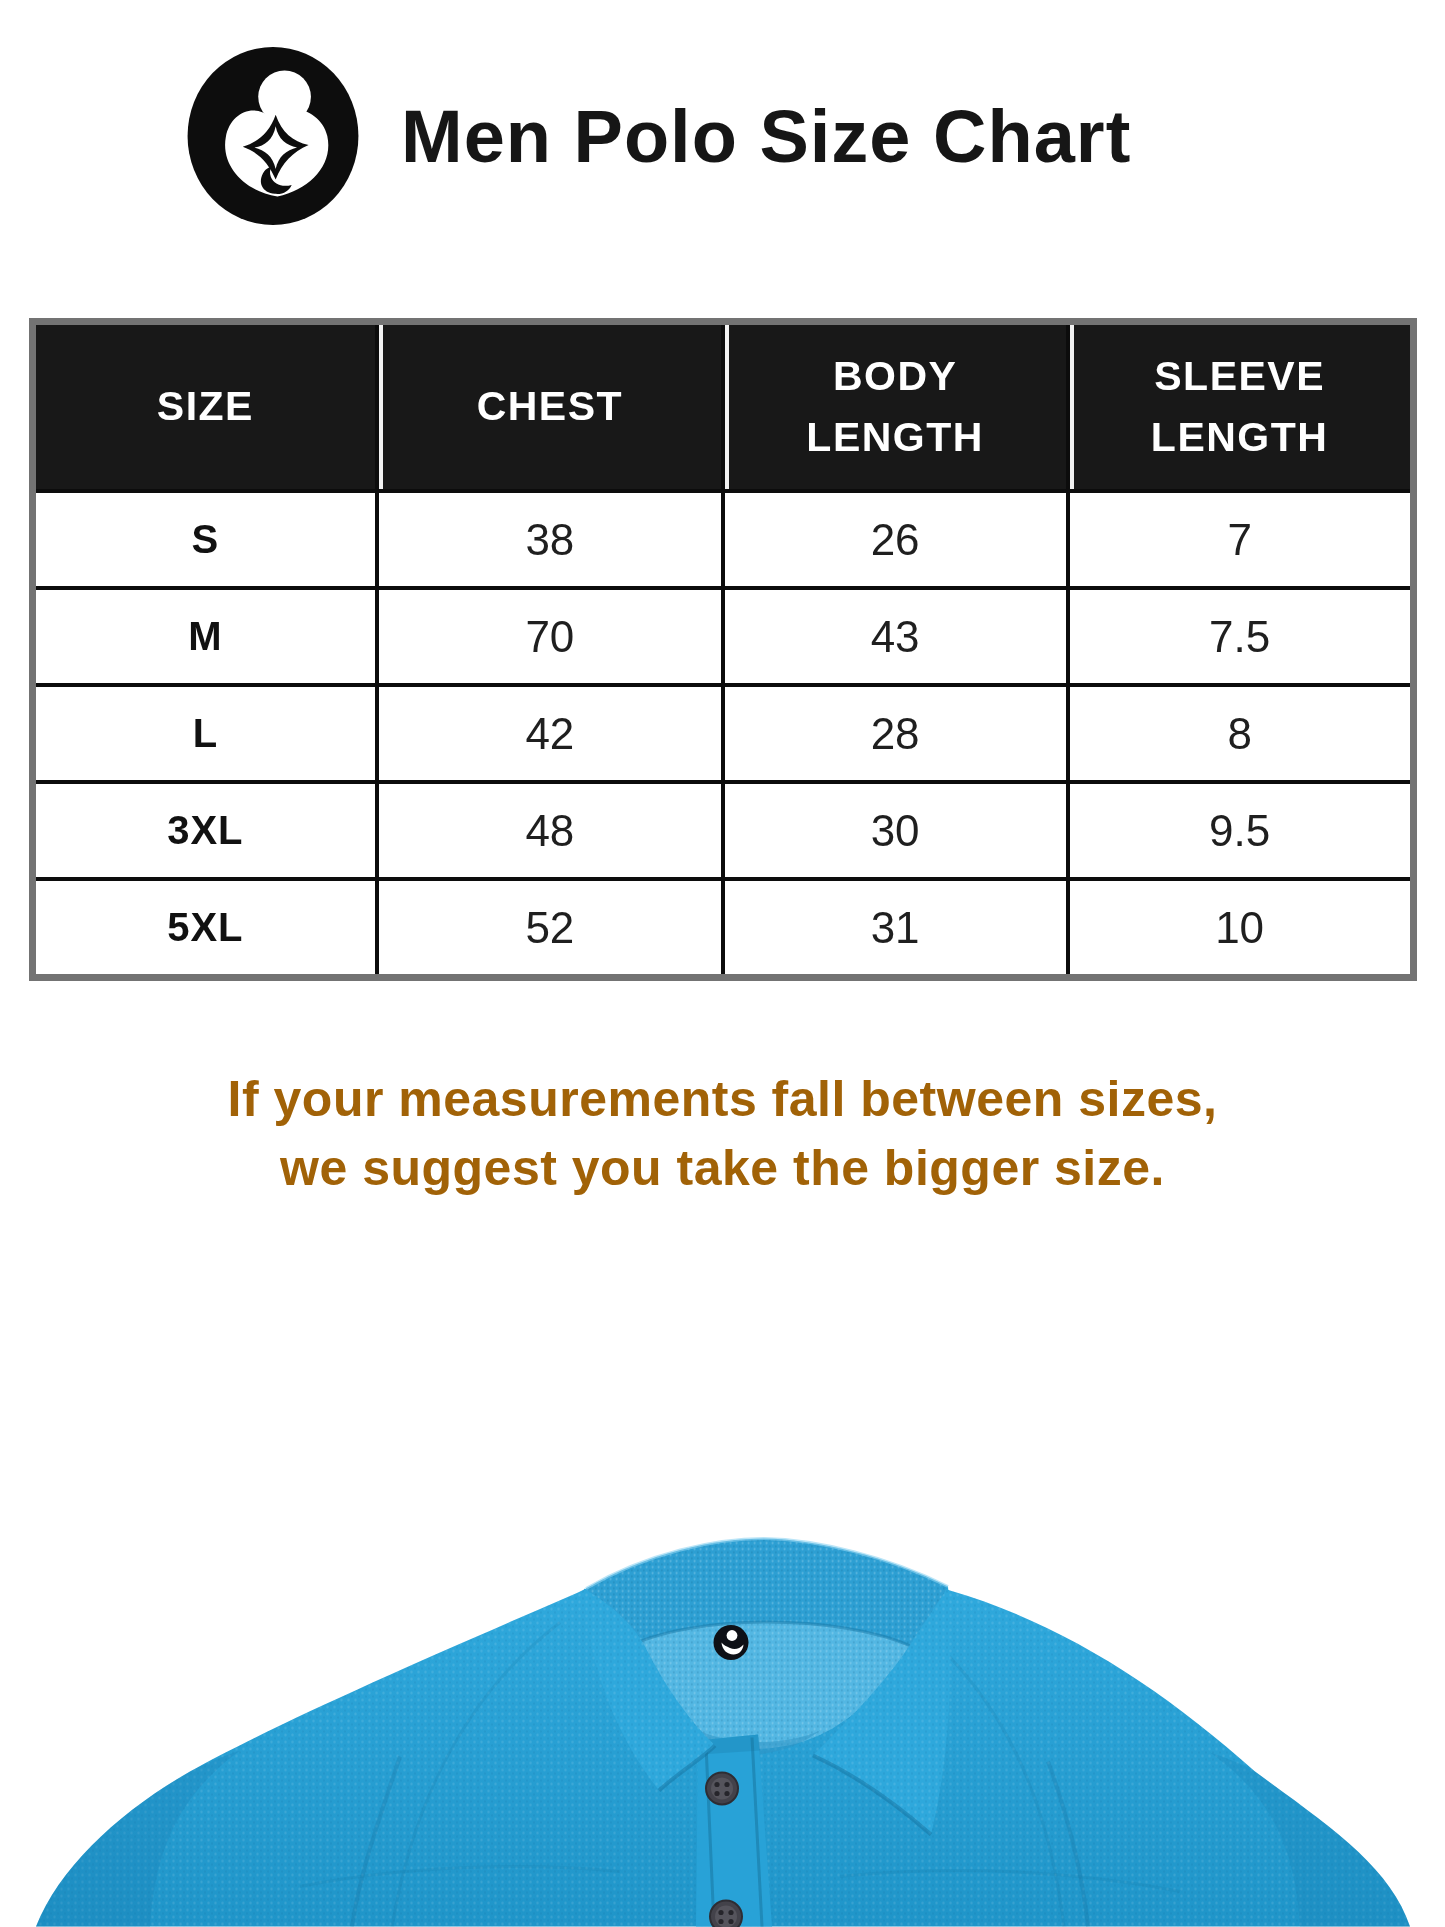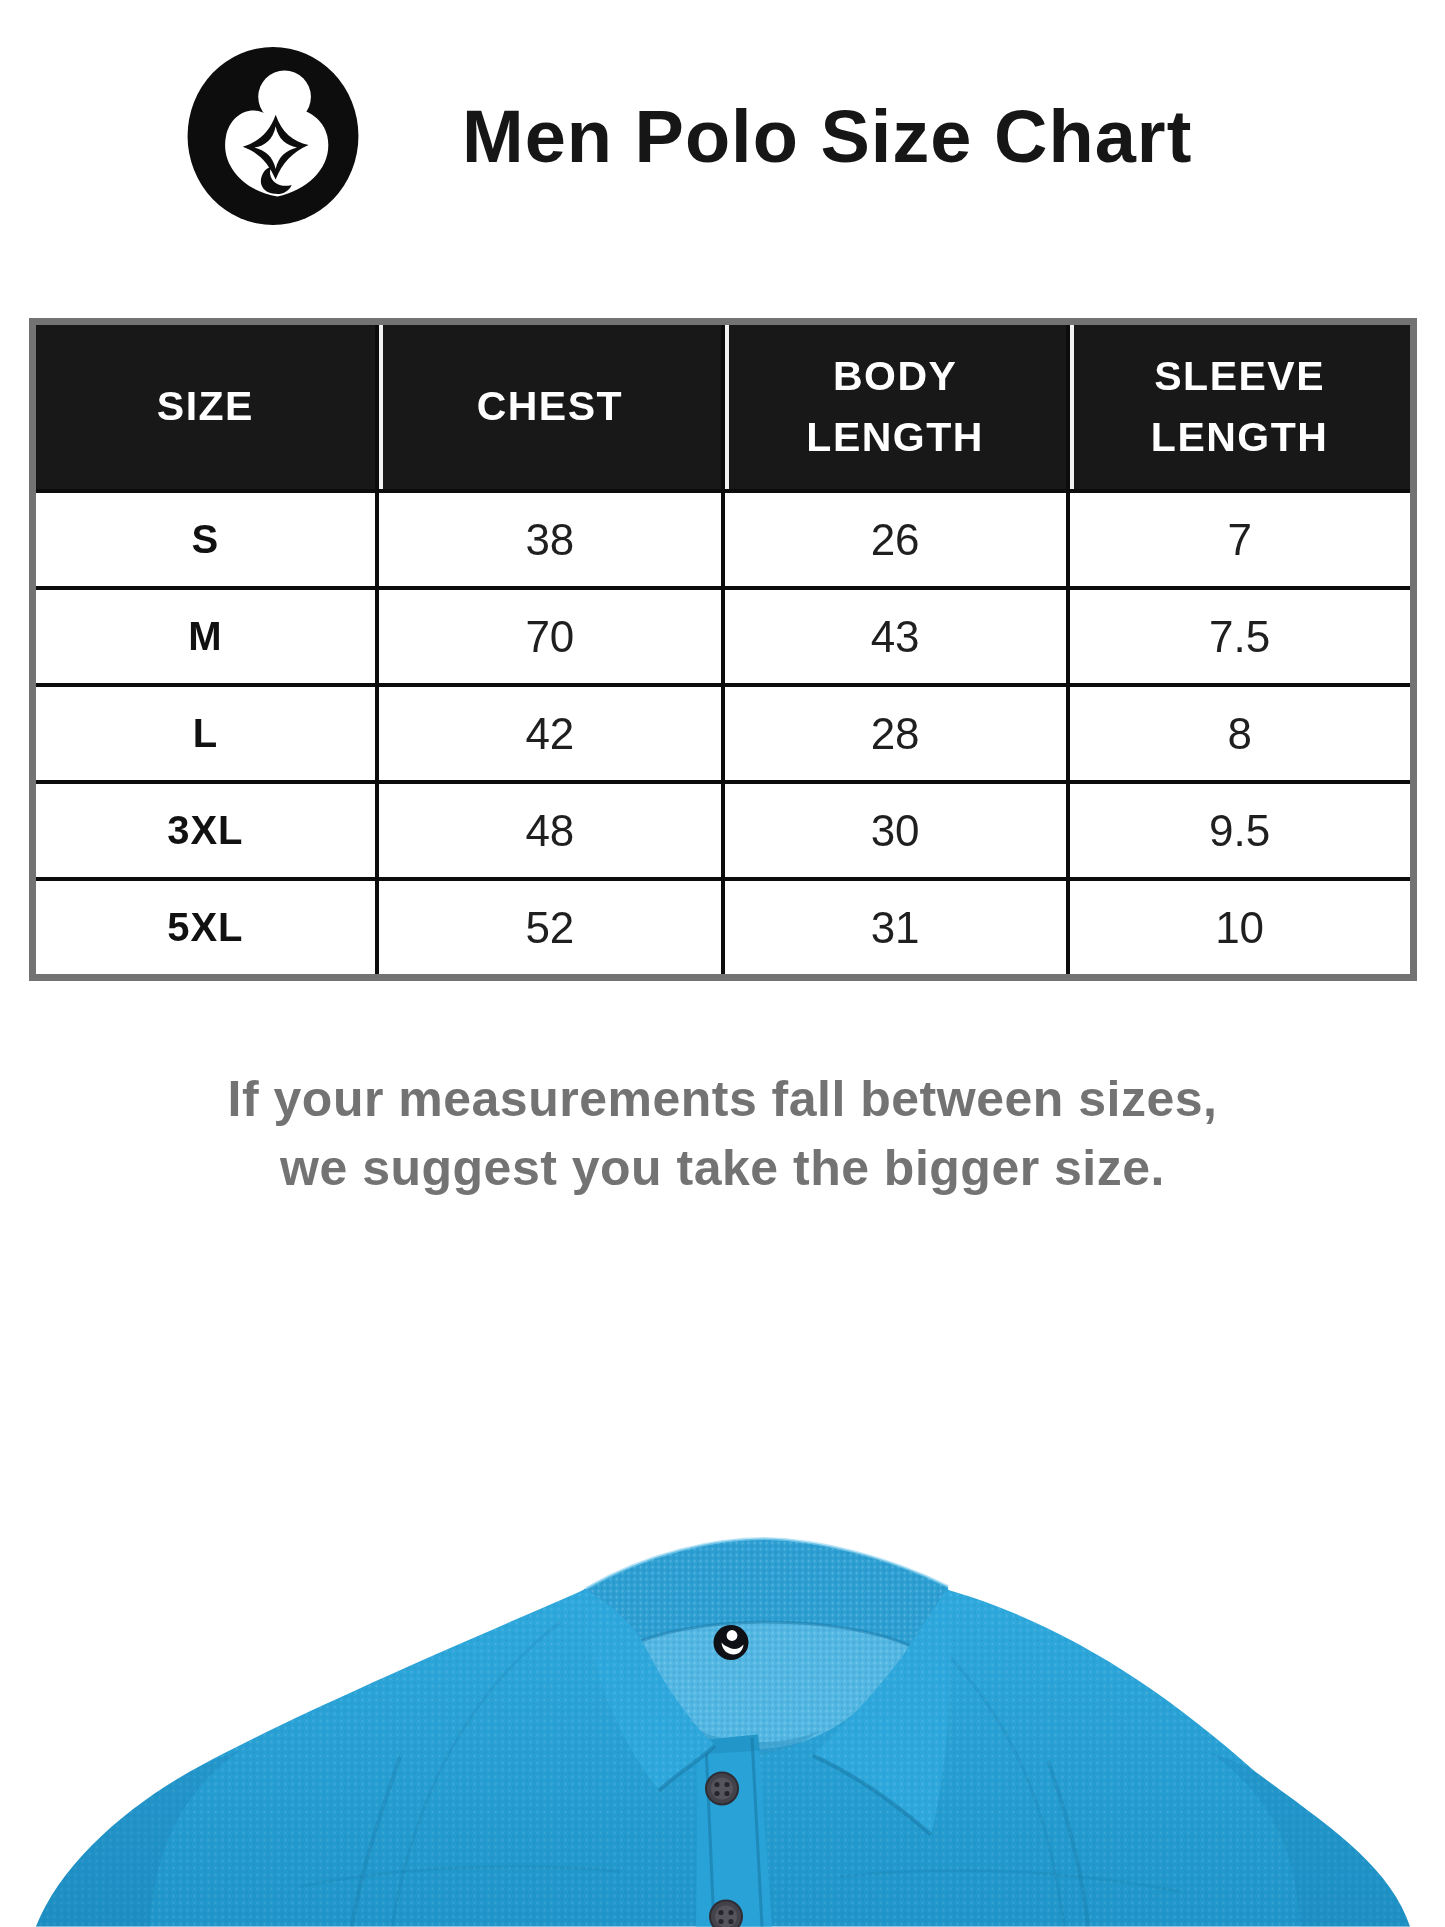--- a/index.html
+++ b/index.html
@@ -8,21 +8,21 @@
     background: #ffffff;
     font-family: "Liberation Sans", sans-serif;
     overflow: hidden;
   }
   .page { position: relative; width: 1445px; height: 1927px; }
 
   
   .hdr {
     display: flex; align-items: center;
     padding: 44px 0 0 184px;
-    height: 184px; gap: 100px;
+    height: 184px; gap: 39px;
   }
   .logo { width: 178px; height: 182px; flex: 0 0 auto; }
   .logo svg { width: 100%; height: 100%; display: block; }
   .title {
     margin: 0;
     font-size: 74px; font-weight: bold;
     letter-spacing: 1px; color: #161616;
     white-space: nowrap;
   }
 
@@ -45,21 +45,21 @@
     border: 4px solid #0c0c0c;
     font-size: 44px; color: #1f1f1f; background: #ffffff;
   }
   .size-table td.size-col {
     font-weight: bold; font-size: 40px; letter-spacing: 1px; color: #111111;
   }
 
   
   .note {
     margin: 84px 0 0 0; text-align: center;
-    font-size: 50px; font-weight: bold; color: #737373;
+    font-size: 50px; font-weight: bold; color: #a16207;
     line-height: 1.38; letter-spacing: 0.5px;
   }
 
   
   .polo-wrap {
     position: absolute; left: 0; bottom: 0;
     width: 1445px; height: 401px;
   }
   .polo-wrap svg { width: 100%; height: 100%; display: block; }
 </style>

